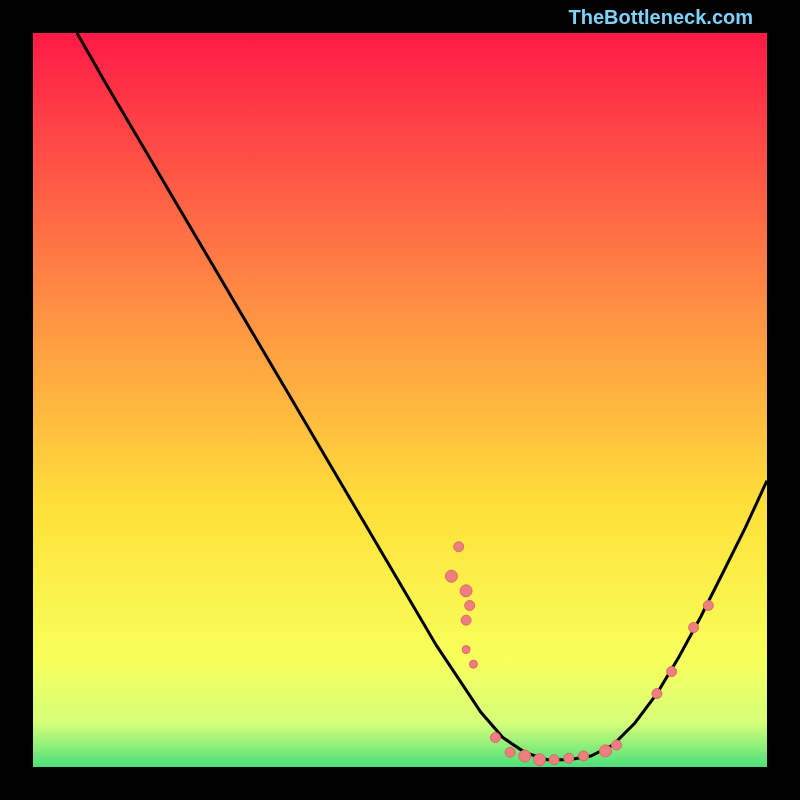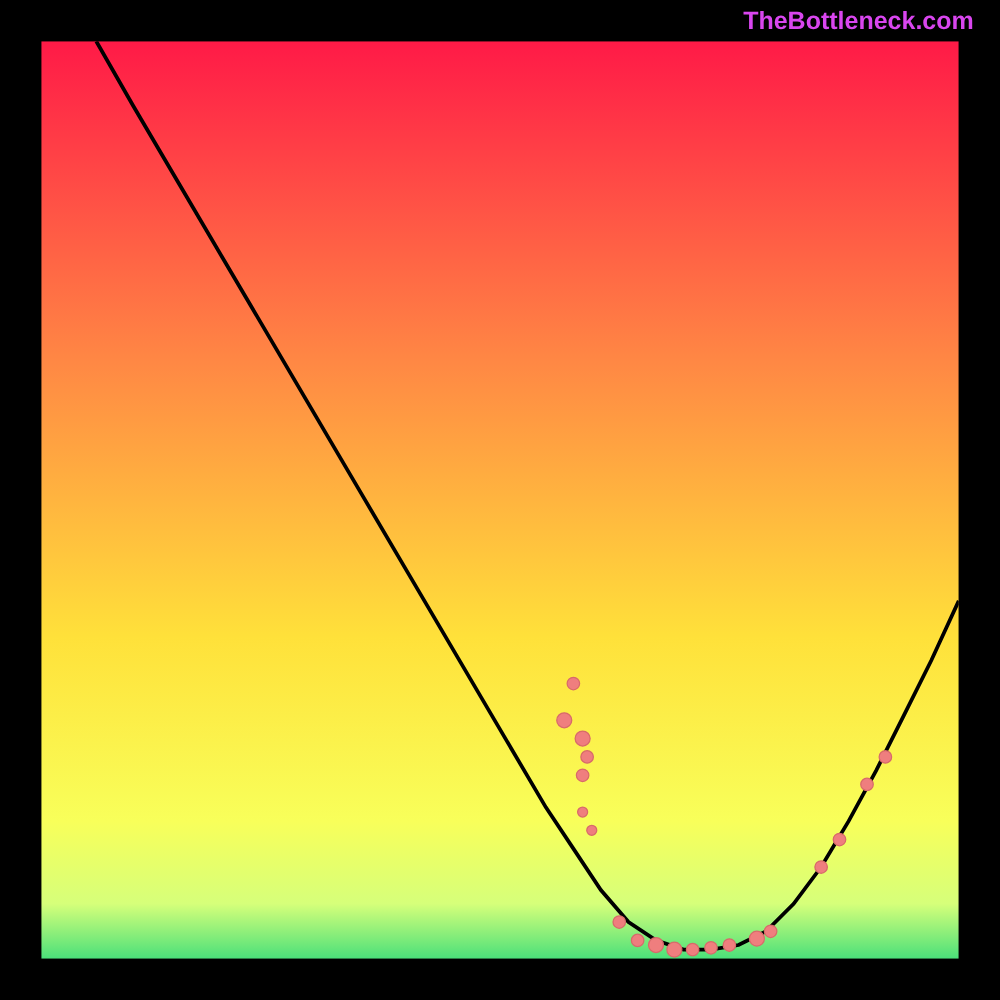--- a/index.html
+++ b/index.html
@@ -1,17 +1,17 @@
 <!DOCTYPE html>
 <html><head>
 <meta charset="utf-8">
 <style>
 html,body{margin:0;padding:0;width:800px;height:800px;background:#000;overflow:hidden}
 .frame{position:absolute;left:33px;top:33px;width:734px;height:734px}
-.attribution{position:absolute;right:21px;top:6px;font:700 20px Arial,sans-serif;color:#d946ef}
+.attribution{position:absolute;right:47px;top:6px;font:700 20px Arial,sans-serif;color:#7dd3fc}
 svg{display:block}
 </style>
 </head>
 <body>
 
 <div class="attribution">TheBottleneck.com</div>
 
 <div class="frame">
 <svg id="chart-svg" width="734" height="734" viewBox="0 0 734 734">
   <defs>

